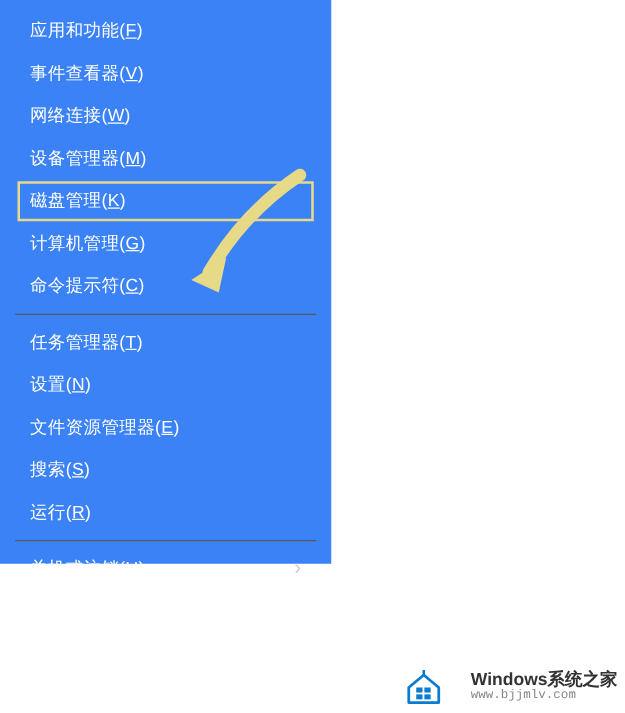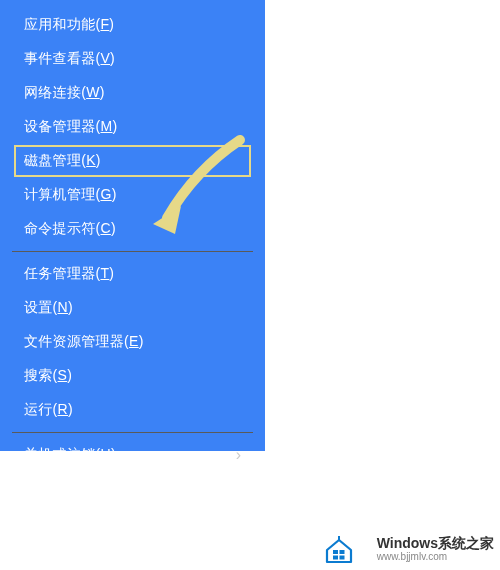--- a/index.html
+++ b/index.html
@@ -77,20 +77,21 @@
       line-height: 1.1;
     }
     .watermark-title {
       font-size: 14px;
       font-weight: 600;
       color: #333333;
     }
     .watermark-url {
       font-size: 10px;
       color: #888888;
+      font-family: Liberation Mono, monospace;
     }
   </style>
 </head>
 <body>
 
 <div class="context-menu">
     <div class="menu-item">
       <span class="menu-item-label">应用和功能(<span class="hotkey">F</span>)</span>
     </div>
     <div class="menu-item">

